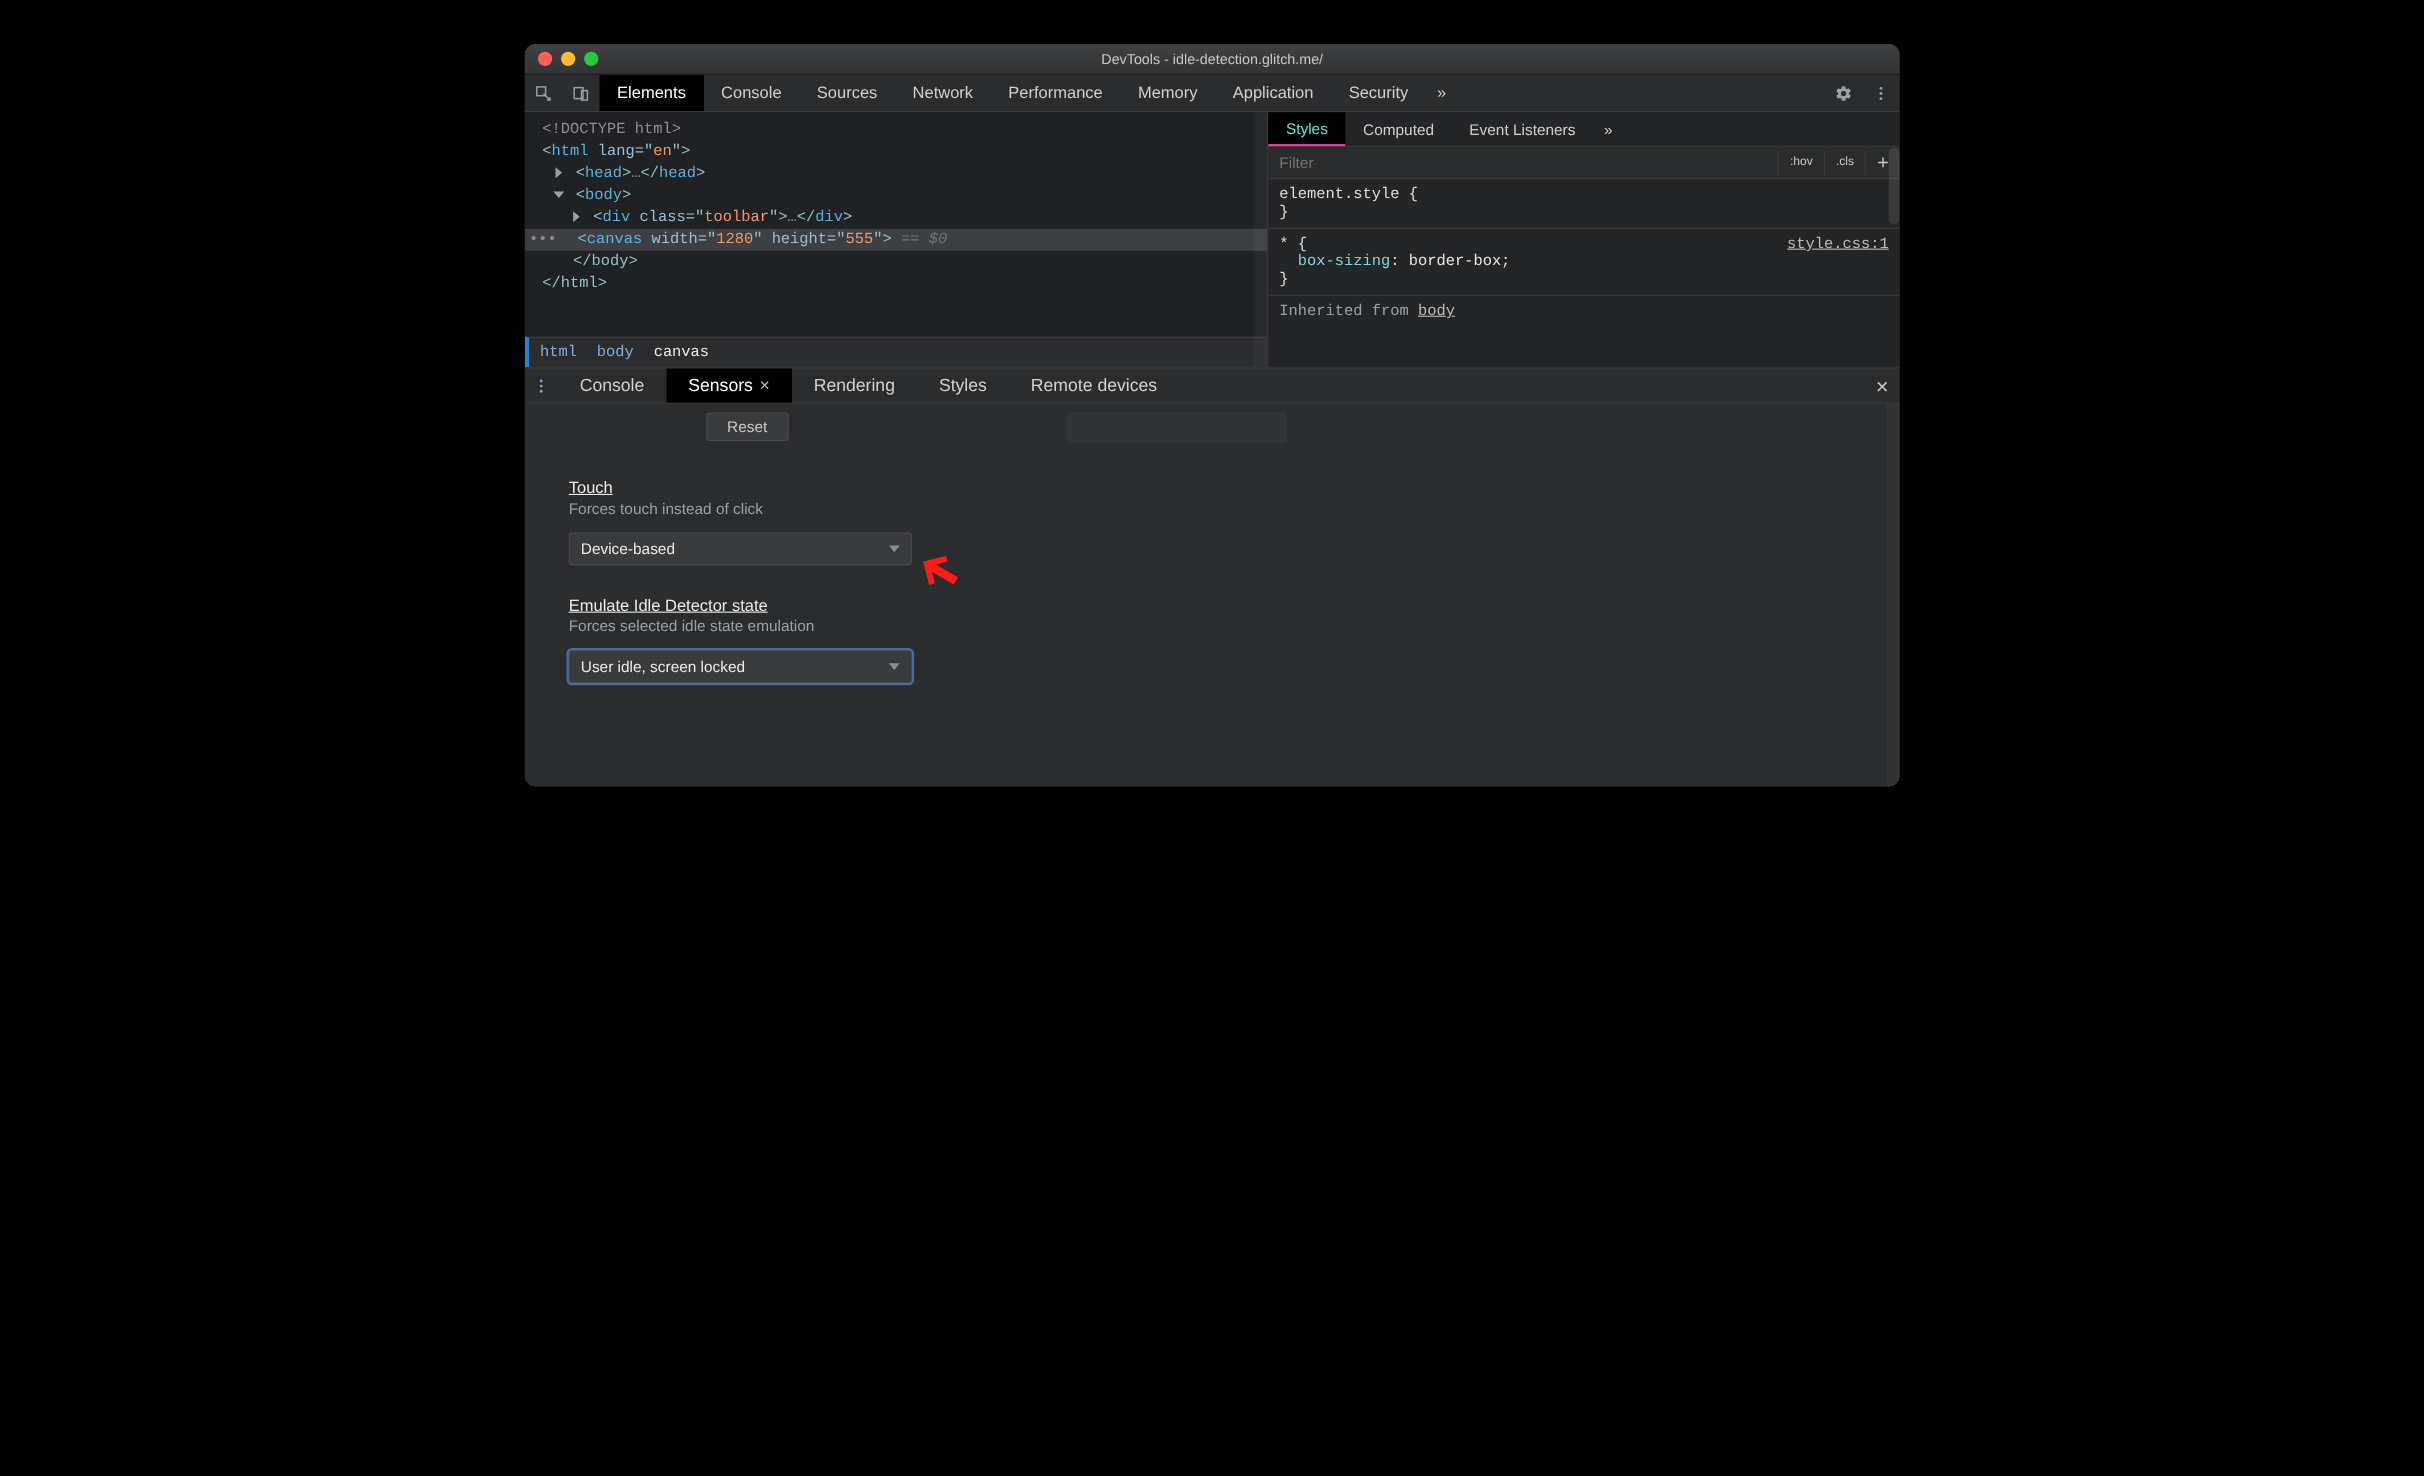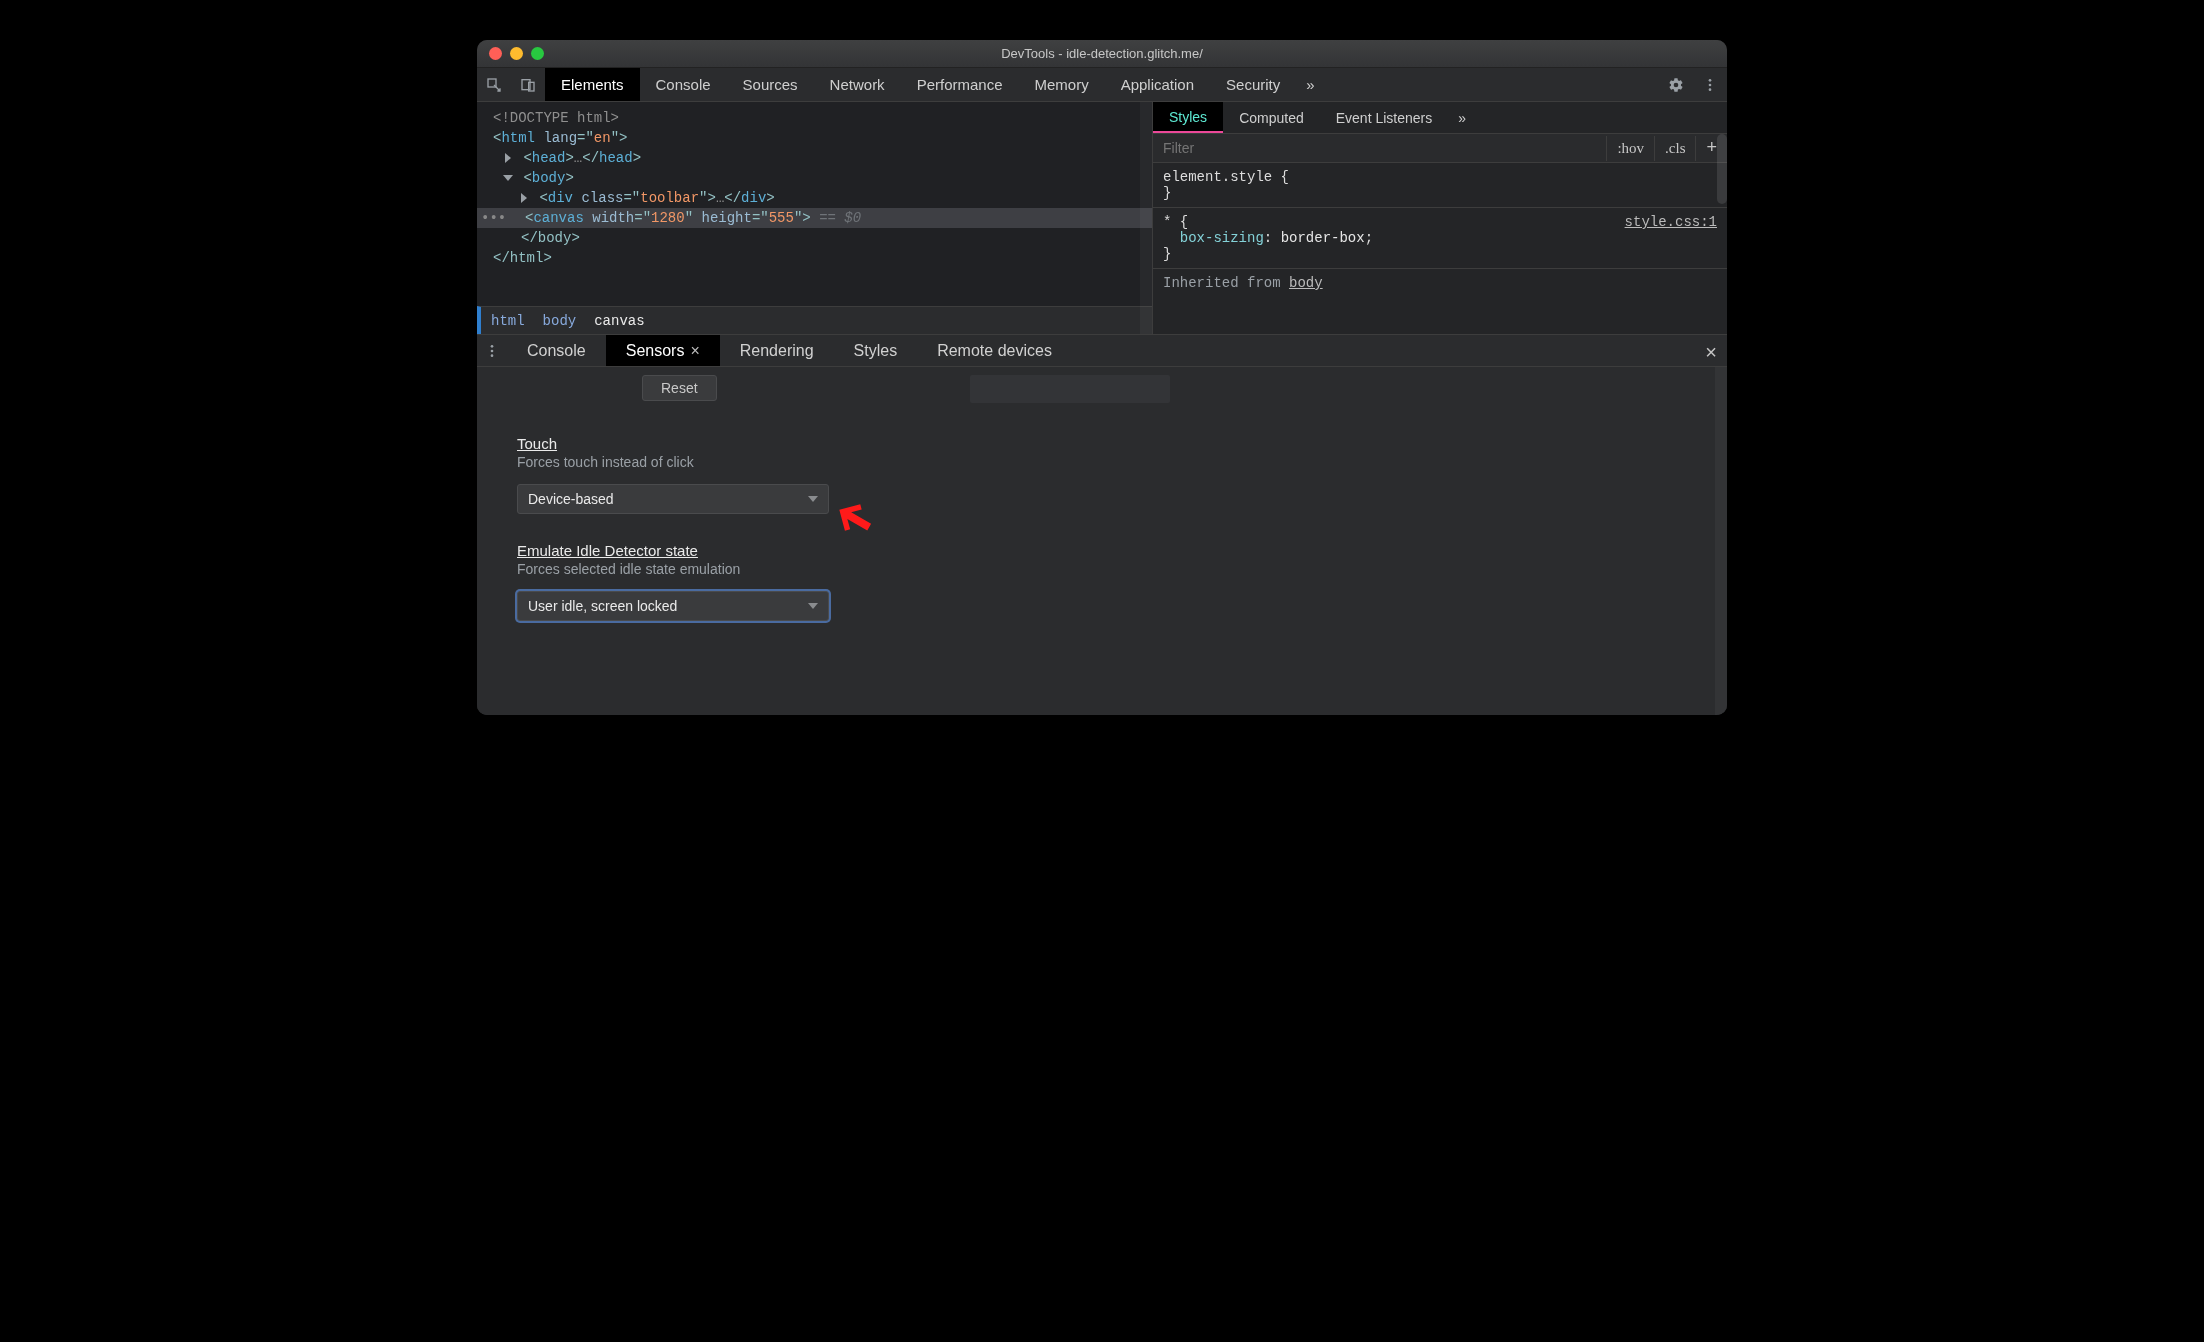--- a/index.html
+++ b/index.html
@@ -144,22 +144,22 @@
   .styles-filter {
     display:flex; align-items:center; border-bottom:1px solid #3d3d3d;
     background:#2a2b2d;
   }
   .styles-filter input {
     flex:1; background:transparent; border:0; outline:0;
     color:#ddd; padding:6px 10px; font-size:14px;
   }
   .styles-filter .chipbox { display:flex; }
   .chip {
-    padding:4px 10px; color:#c7c7c7; font-family: Liberation Serif, serif;
-    font-size:15px; border-left:1px solid #3d3d3d; cursor:pointer;
+    padding:4px 10px; color:#c7c7c7; font-family: Liberation Sans, sans-serif;
+    font-size:11px; border-left:1px solid #3d3d3d; cursor:pointer;
   }
   .chip.plus { font-family:inherit; font-size:18px; line-height:14px;}
   .rules { padding:6px 10px; color:#ddd; overflow:hidden;}
   .rule-link { float:right; color:#bbb; text-decoration:underline; cursor:pointer;}
   .prop { color:#84d2d8; }
   .val  { color:#e6e6e6; }
   .inherited { color:#9aa0a6; padding:6px 10px; border-top:1px solid #3d3d3d;}
   .inherited .from { color:#bbb; text-decoration: underline; }
 
   

